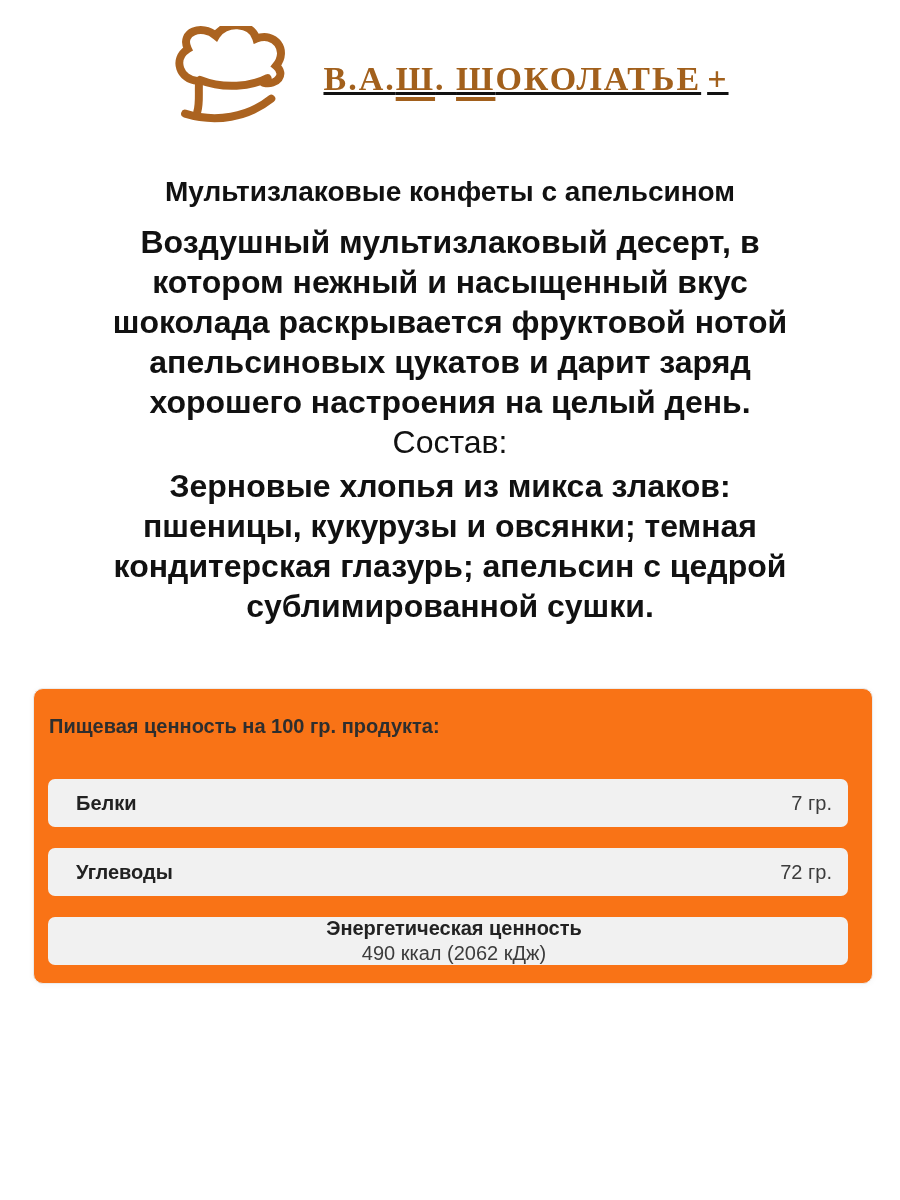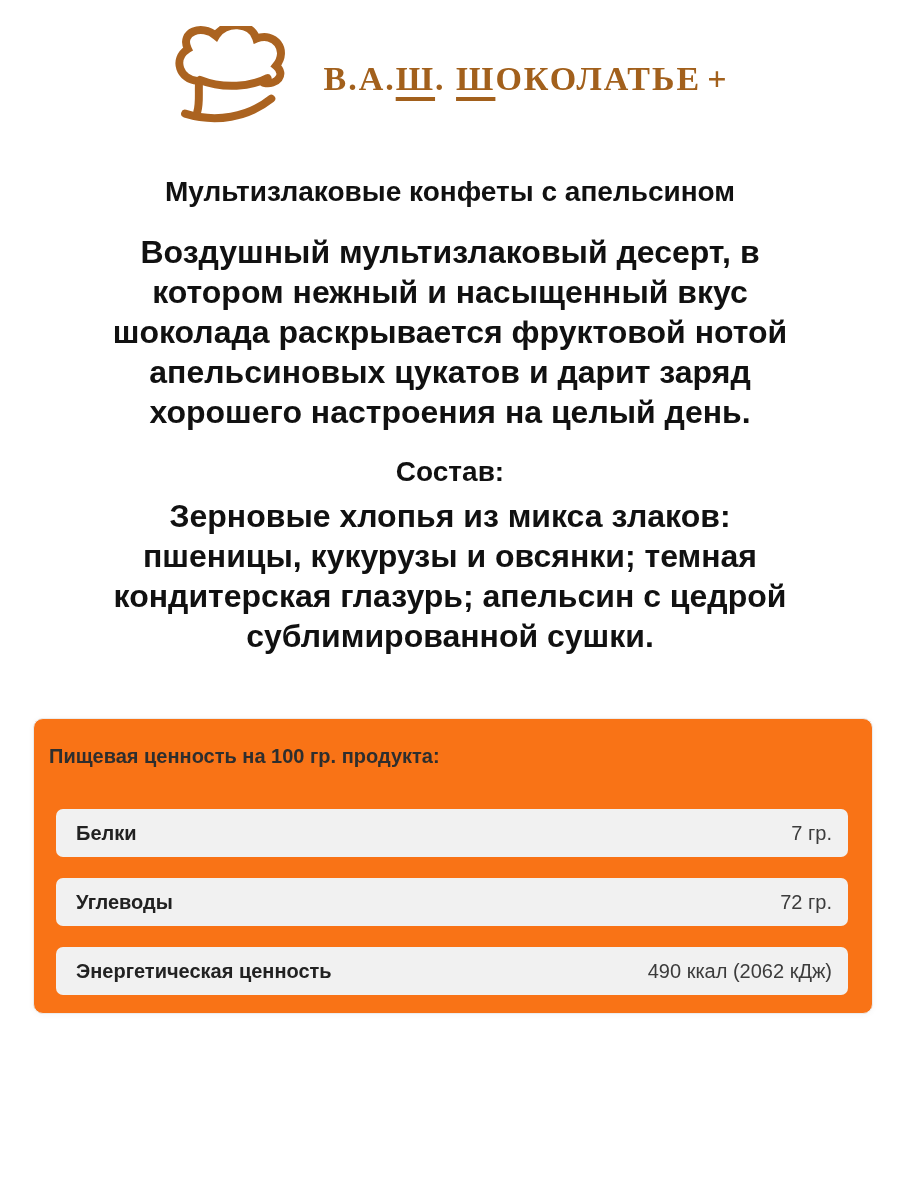--- a/index.html
+++ b/index.html
@@ -15,21 +15,21 @@
   html,body{background:#ffffff;}
   body{
     width:900px;height:1200px;
     font-family:"Liberation Sans",sans-serif;
     color:var(--text);
     overflow:hidden;
   }
   
   .logo-row{
     margin-top:26px;
-    display:flex;justify-content:center;align-items:center;gap:32px;
+    display:flex;justify-content:center;align-items:center;gap:32px;text-decoration:underline;
   }
   .hat-icon{width:120px;height:106px;flex:0 0 auto;}
   .hat-icon path{fill:none;stroke:var(--icon);stroke-width:8.5;stroke-linecap:round;}
   .brand-name{
     font-family:"Liberation Serif",serif;
     font-weight:700;font-size:34px;letter-spacing:2px;
     color:var(--brand);white-space:nowrap;
   }
   .brand-name .sh{
     text-decoration:underline;
@@ -40,27 +40,26 @@
   
   .text-block{
     text-align:center;
     padding:0 52px;
   }
   .title{
     margin-top:40px;
     font-size:28px;font-weight:700;line-height:40px;
   }
   .description{
-    margin-top:20px;
+    margin-top:10px;
     font-size:32px;font-weight:700;line-height:40px;
     white-space:pre-line;
   }
   .composition-heading{
-    margin-top:20px;
-    font-size:28px;font-weight:700;line-height:40px;
+    font-size:32px;font-weight:400;line-height:40px;
   }
   .composition{
     margin-top:4px;
     font-size:32px;font-weight:700;line-height:40px;
     white-space:pre-line;
   }
   
   .nutrition-card{
     margin:62px 27px 0 33px;
     border:1px solid var(--card-border);
@@ -72,25 +71,24 @@
   .nutrition-heading{
     font-size:20px;font-weight:700;line-height:26px;color:var(--muted);
     margin-left:1px;
   }
   .nutrition-rows{margin-top:40px;}
   .nutrition-row{
     height:48px;
     background:var(--row-bg);
     border-radius:7px;
     display:flex;align-items:center;justify-content:space-between;
-    padding:0 16px 0 20px;
+    padding:0 16px 0 28px;
     margin-bottom:21px;
-    margin-left:8px;
   }
-  .nutrition-row:last-child{margin-bottom:0;}
+  .nutrition-row:last-child{margin-bottom:0;flex-direction:column;}
   .row-label{font-size:20px;font-weight:700;color:#222222;}
   .row-value{font-size:20px;font-weight:400;color:var(--value);}
 </style>
 </head>
 <body>
 
 <div>
 
   <div class="logo-row">
     <svg class="hat-icon" viewBox="0 0 128 112" aria-hidden="true">

